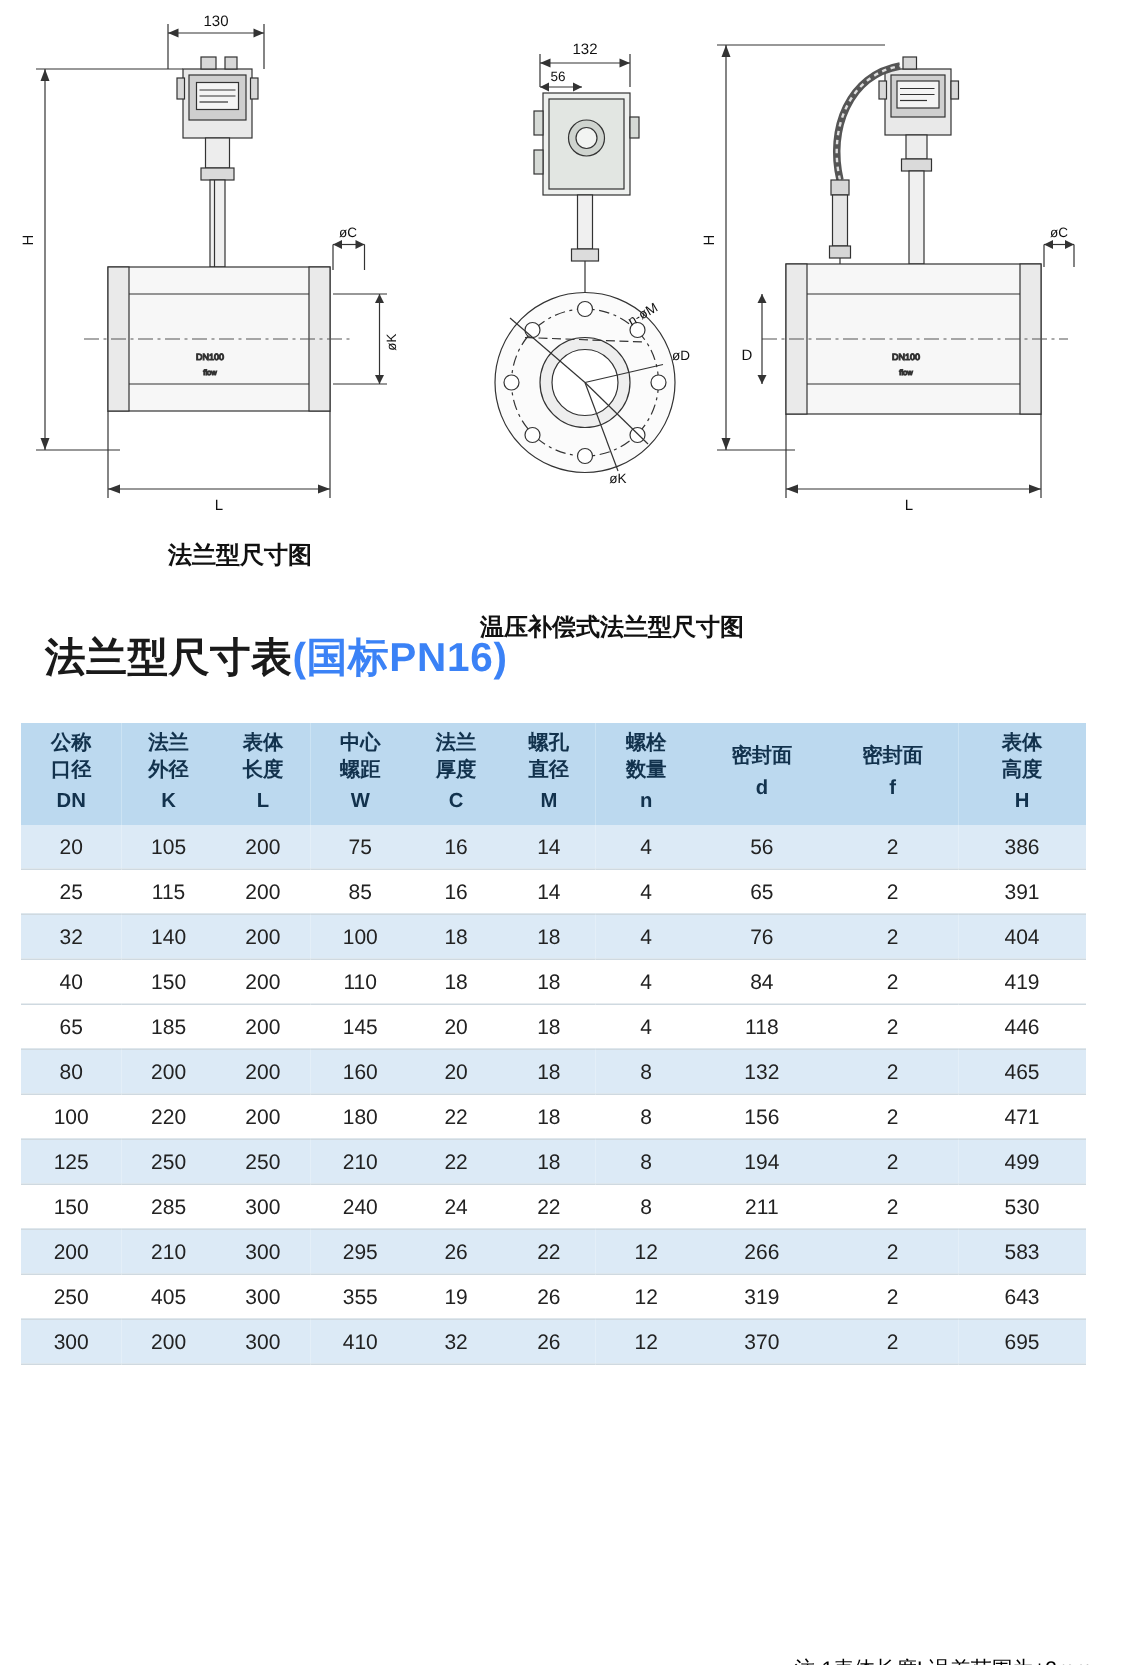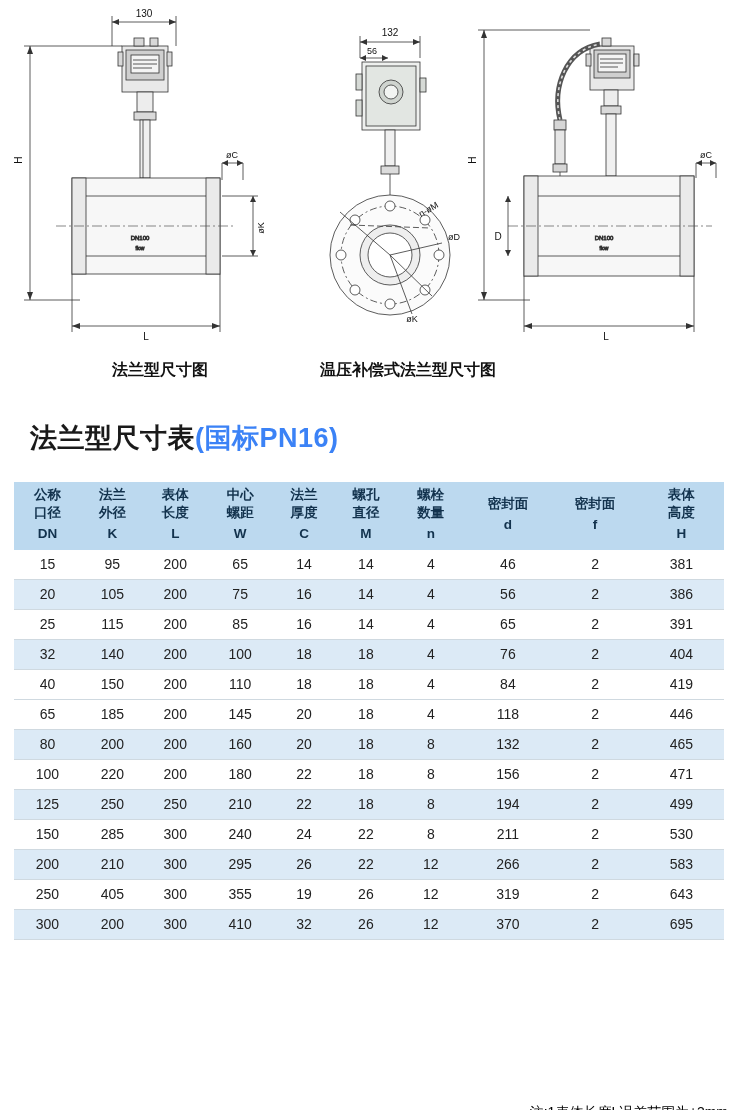--- a/index.html
+++ b/index.html
@@ -6,21 +6,21 @@
   body{
     width:750px;height:1110px;background:#ffffff;
     font-family:"Liberation Sans","DejaVu Sans",sans-serif;
     color:#1a1a1a;overflow:hidden;position:relative;
   }
   .drawings{position:relative;width:750px;height:400px;}
   .drawing-svg{position:absolute;top:0;left:0;}
   .captions{position:absolute;top:360px;left:0;width:750px;display:flex;}
   .cap{font-size:16px;font-weight:bold;color:#111;text-align:center;}
   .cap1{width:320px;}
-  .cap2{width:430px;text-align:left;padding-left:0;}
+  .cap2{width:430px;text-align:left;padding-left:0;margin-top:48px;}
   .section-title{
     position:absolute;top:420px;left:30px;
     font-size:27px;font-weight:bold;letter-spacing:0.5px;
   }
   .section-title .hl{color:#3b82f6;}
   table.dim{
     position:absolute;top:482px;left:14px;
     width:710px;border-collapse:collapse;
     font-size:13.5px;
   }
@@ -303,32 +303,20 @@
         <span class="sym">f</span>
       </th>
       <th class="hdr-col10">
         <span>表体</span>
         <span>高度</span>
         <span class="sym">H</span>
       </th>
     </tr>
   </thead>
   <tbody id="table-body">
-      <tr>
-        <td>15</td>
-        <td>95</td>
-        <td>200</td>
-        <td>65</td>
-        <td>14</td>
-        <td>14</td>
-        <td>4</td>
-        <td>46</td>
-        <td>2</td>
-        <td>381</td>
-      </tr>
       <tr class="alt">
         <td>20</td>
         <td>105</td>
         <td>200</td>
         <td>75</td>
         <td>16</td>
         <td>14</td>
         <td>4</td>
         <td>56</td>
         <td>2</td>

